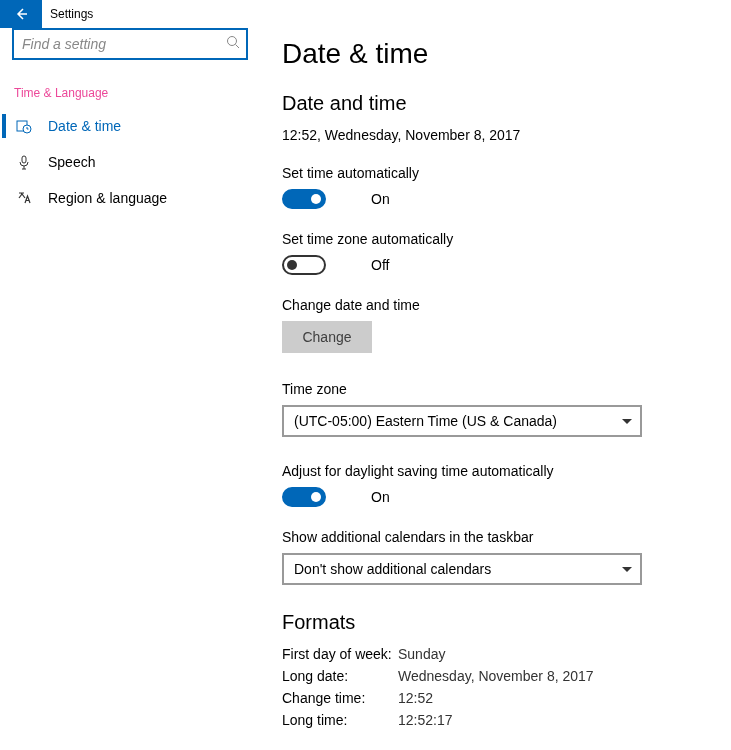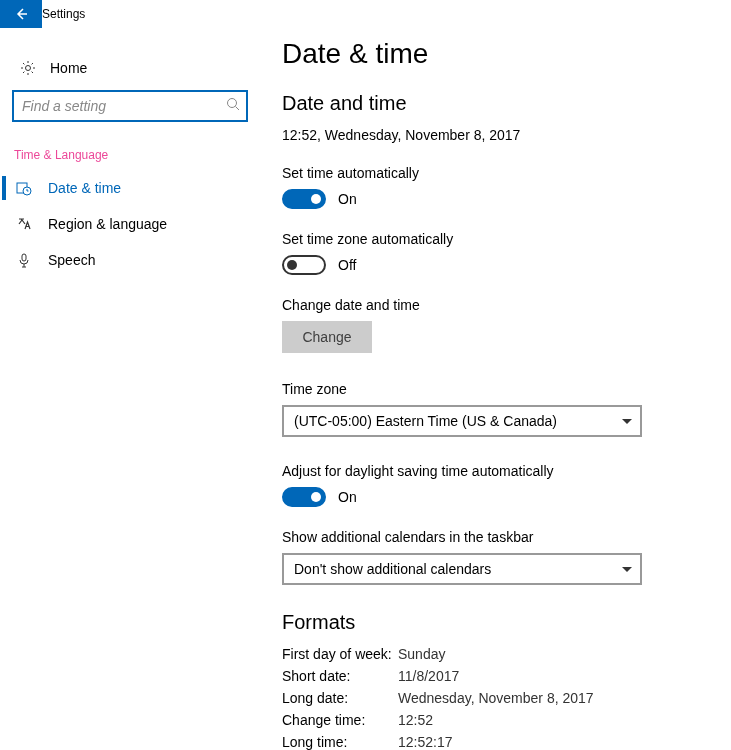--- a/index.html
+++ b/index.html
@@ -1,42 +1,42 @@
 <!DOCTYPE html>
 <html><head>
 <meta charset="utf-8">
 <style>
 * { margin: 0; padding: 0; box-sizing: border-box; font-family: "Segoe UI", Arial, sans-serif; }
 body { width: 731px; height: 750px; background: #fff; display: flex; overflow: hidden; }
 .sidebar { width: 260px; display: flex; flex-direction: column; }
 .titlebar { height: 28px; display: flex; align-items: center; }
 .back-btn { width: 42px; height: 28px; background: #0067b8; display: flex; align-items: center; justify-content: center; cursor: pointer; }
 .back-btn svg { fill: #fff; }
-.title { font-size: 12px; color: #000; }
+.title { font-size: 12px; padding-left: 8px; color: #000; }
 .home-row { display: flex; align-items: center; padding: 14px 18px 14px 18px; margin-top: 18px; }
 .home-row .icon { width: 20px; display: flex; justify-content: center; }
 .home-row .label { font-size: 14px; margin-left: 12px; }
 .search-wrap { margin: 0 12px 18px 12px; position: relative; }
 .search-input { width: 100%; height: 32px; border: 2px solid #0067b8; padding: 0 28px 0 8px; font-size: 14px; font-style: italic; outline: none; }
 .search-input::placeholder { color: #888; font-style: italic; }
 .search-icon { position: absolute; right: 8px; top: 50%; transform: translateY(-50%); pointer-events: none; }
 .category { font-size: 12px; color: #ec4899; padding: 8px 14px 8px 14px; }
 .nav-item { display: flex; align-items: center; padding: 10px 14px 10px 14px; cursor: pointer; position: relative; }
 .nav-item .icon { width: 20px; display: flex; justify-content: center; }
 .nav-item .label { font-size: 14px; margin-left: 14px; }
 .nav-item.active::before { content: ""; position: absolute; left: 2px; top: 6px; bottom: 6px; width: 4px; background: #0067b8; }
 .nav-item.active .label, .nav-item.active .icon svg { color: #0067b8; }
 .nav-item.active .icon svg path, .nav-item.active .icon svg circle, .nav-item.active .icon svg rect { stroke: #0067b8; }
 
 .main { flex: 1; padding: 38px 0 0 22px; overflow-y: auto; }
 h1 { font-size: 28px; font-weight: 400; margin-bottom: 22px; }
 h2 { font-size: 20px; font-weight: 400; margin-bottom: 12px; }
 .datetime-val { font-size: 14px; margin-bottom: 22px; }
 .setting-label { font-size: 14px; margin-bottom: 8px; }
-.toggle-row { display: flex; align-items: center; margin-bottom: 22px; }
+.toggle-row { display: flex; align-items: center; margin-bottom: 22px; gap: 33px; }
 .toggle { width: 44px; height: 20px; border-radius: 10px; position: relative; cursor: pointer; }
 .toggle.on { background: #0067b8; border: 2px solid #0067b8; }
 .toggle.on .knob { width: 10px; height: 10px; border-radius: 50%; background: #fff; position: absolute; right: 3px; top: 3px; }
 .toggle.off { background: #fff; border: 2px solid #333; }
 .toggle.off .knob { width: 10px; height: 10px; border-radius: 50%; background: #333; position: absolute; left: 3px; top: 3px; }
 .toggle-state { font-size: 14px; margin-left: 12px; }
 .change-btn { width: 90px; height: 32px; background: #ccc; border: none; color: #404040; font-size: 14px; margin-bottom: 28px; cursor: default; }
 .dropdown { width: 360px; height: 32px; border: 2px solid #999; display: flex; align-items: center; justify-content: space-between; padding: 0 8px 0 10px; cursor: pointer; margin-bottom: 26px; font-size: 14px; }
 .chev { border-left: 5px solid transparent; border-right: 5px solid transparent; border-top: 5px solid #333; }
 .formats-section { margin-top: 24px; }
@@ -50,29 +50,20 @@
 <div class="sidebar">
   <div class="titlebar">
     <div class="back-btn">
       <svg width="16" height="16" viewBox="0 0 16 16">
           <path d="M10 3 L5 8 L10 13 M5 8 H14" stroke="#fff" stroke-width="1.5" fill="none"></path>
         </svg>
     </div>
     <div class="title">Settings</div>
   </div>
 
-  <div class="home-row">
-    <span class="icon">
-      <svg width="16" height="16" viewBox="0 0 16 16">
-          <circle cx="8" cy="8" r="2.5" stroke="#333" fill="none"></circle>
-          <path d="M8 1v2M8 13v2M1 8h2M13 8h2M3 3l1.4 1.4M11.6 11.6L13 13M3 13l1.4-1.4M11.6 4.4L13 3" stroke="#333"></path>
-        </svg>
-    </span>
-    <span class="label">Home</span>
-  </div>
 
   <div class="search-wrap">
     <input class="search-input" placeholder="Find a setting" style="">
     <span class="search-icon">
       <svg width="14" height="14" viewBox="0 0 14 14">
           <circle cx="6" cy="6" r="4.5" stroke="#888" fill="none"></circle>
           <path d="M9.5 9.5L13 13" stroke="#888"></path>
         </svg>
     </span>
   </div>
@@ -86,34 +77,34 @@
           <circle cx="11" cy="11" r="4" stroke="#0067b8" fill="#fff"></circle>
           <path d="M11 9v2h1.5" stroke="#0067b8" fill="none"></path>
         </svg>
     </span>
     <span class="label">Date &amp; time</span>
   </div>
 
   <div class="nav-item">
     <span class="icon">
       <svg width="16" height="16" viewBox="0 0 16 16">
-          <path d="M3 3h5M5.5 3v1M3 8l3-4 3 4M9 13l2.5-7L14 13M10 10.5h3" stroke="#333" fill="none" stroke-width="1.2"></path>
+          <rect x="6" y="2" width="4" height="7" rx="2" stroke="#333" fill="none"></rect>
+          <path d="M4 8a4 4 0 0 0 8 0M8 12v3M6 15h4" stroke="#333" fill="none"></path>
         </svg>
     </span>
-    <span class="label">Region &amp; language</span>
+    <span class="label">Speech</span>
   </div>
 
   <div class="nav-item">
     <span class="icon">
       <svg width="16" height="16" viewBox="0 0 16 16">
-          <rect x="6" y="2" width="4" height="7" rx="2" stroke="#333" fill="none"></rect>
-          <path d="M4 8a4 4 0 0 0 8 0M8 12v3M6 15h4" stroke="#333" fill="none"></path>
+          <path d="M3 3h5M5.5 3v1M3 8l3-4 3 4M9 13l2.5-7L14 13M10 10.5h3" stroke="#333" fill="none" stroke-width="1.2"></path>
         </svg>
     </span>
-    <span class="label">Speech</span>
+    <span class="label">Region &amp; language</span>
   </div>
 </div>
 
 <div class="main">
   <h1>Date &amp; time</h1>
   <h2>Date and time</h2>
   <div class="datetime-val">12:52, Wednesday, November 8, 2017</div>
 
   <div class="setting-label">Set time automatically</div>
   <div class="toggle-row">
@@ -154,24 +145,20 @@
     <span class="chev"></span>
   </div>
 
   <div class="formats-section">
     <h2>Formats</h2>
     <div class="fmt-row">
         <div class="fmt-label">First day of week:</div>
         <div class="fmt-val">Sunday</div>
       </div>
     <div class="fmt-row">
-        <div class="fmt-label">Short date:</div>
-        <div class="fmt-val">11/8/2017</div>
-      </div>
-    <div class="fmt-row">
         <div class="fmt-label">Long date:</div>
         <div class="fmt-val">Wednesday, November 8, 2017</div>
       </div>
     <div class="fmt-row">
         <div class="fmt-label">Change time:</div>
         <div class="fmt-val">12:52</div>
       </div>
     <div class="fmt-row">
         <div class="fmt-label">Long time:</div>
         <div class="fmt-val">12:52:17</div>

